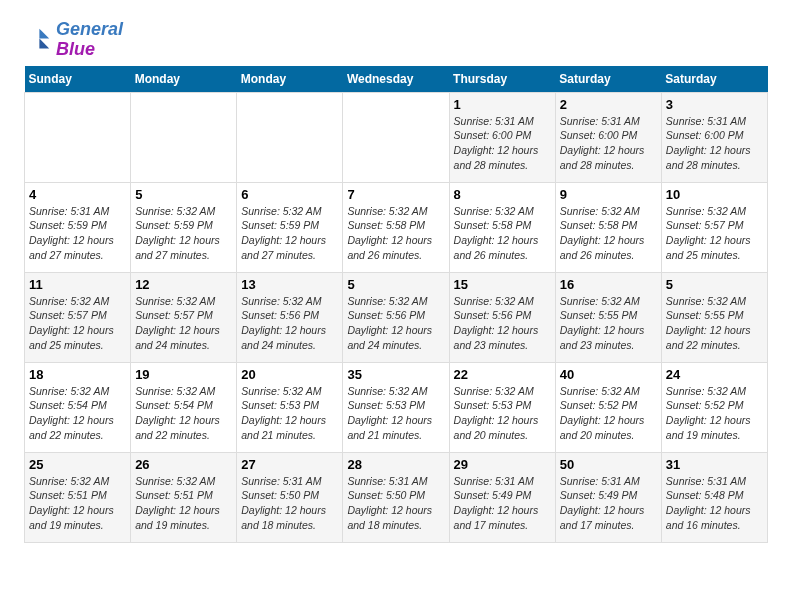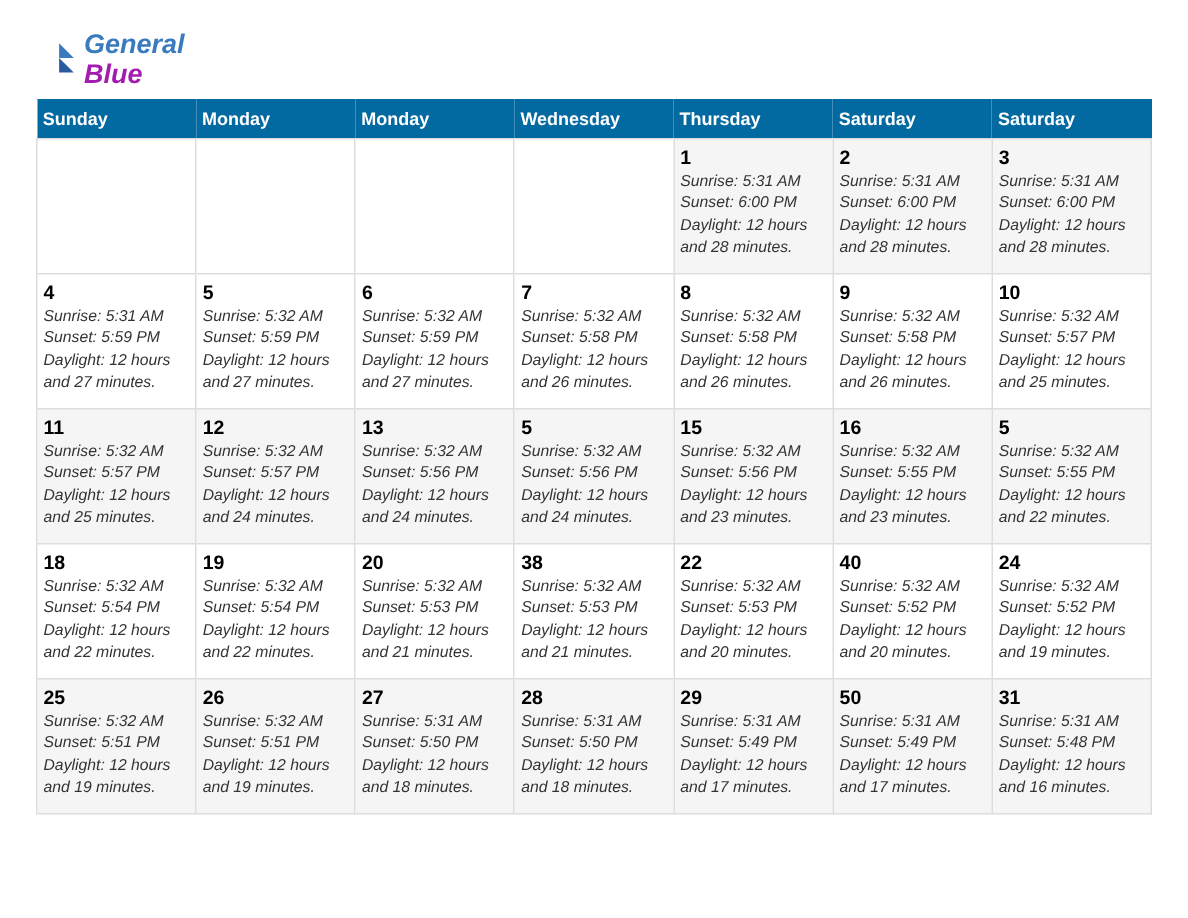--- a/index.html
+++ b/index.html
@@ -272,21 +272,21 @@
 and 22 minutes.</div>
         </td>
         <td>
           <div class="day-number">20</div>
           <div class="day-info" style="white-space: pre-line;">Sunrise: 5:32 AM
 Sunset: 5:53 PM
 Daylight: 12 hours
 and 21 minutes.</div>
         </td>
         <td>
-          <div class="day-number">38</div>
+          <div class="day-number">35</div>
           <div class="day-info" style="white-space: pre-line;">Sunrise: 5:32 AM
 Sunset: 5:53 PM
 Daylight: 12 hours
 and 21 minutes.</div>
         </td>
         <td>
           <div class="day-number">22</div>
           <div class="day-info" style="white-space: pre-line;">Sunrise: 5:32 AM
 Sunset: 5:53 PM
 Daylight: 12 hours

